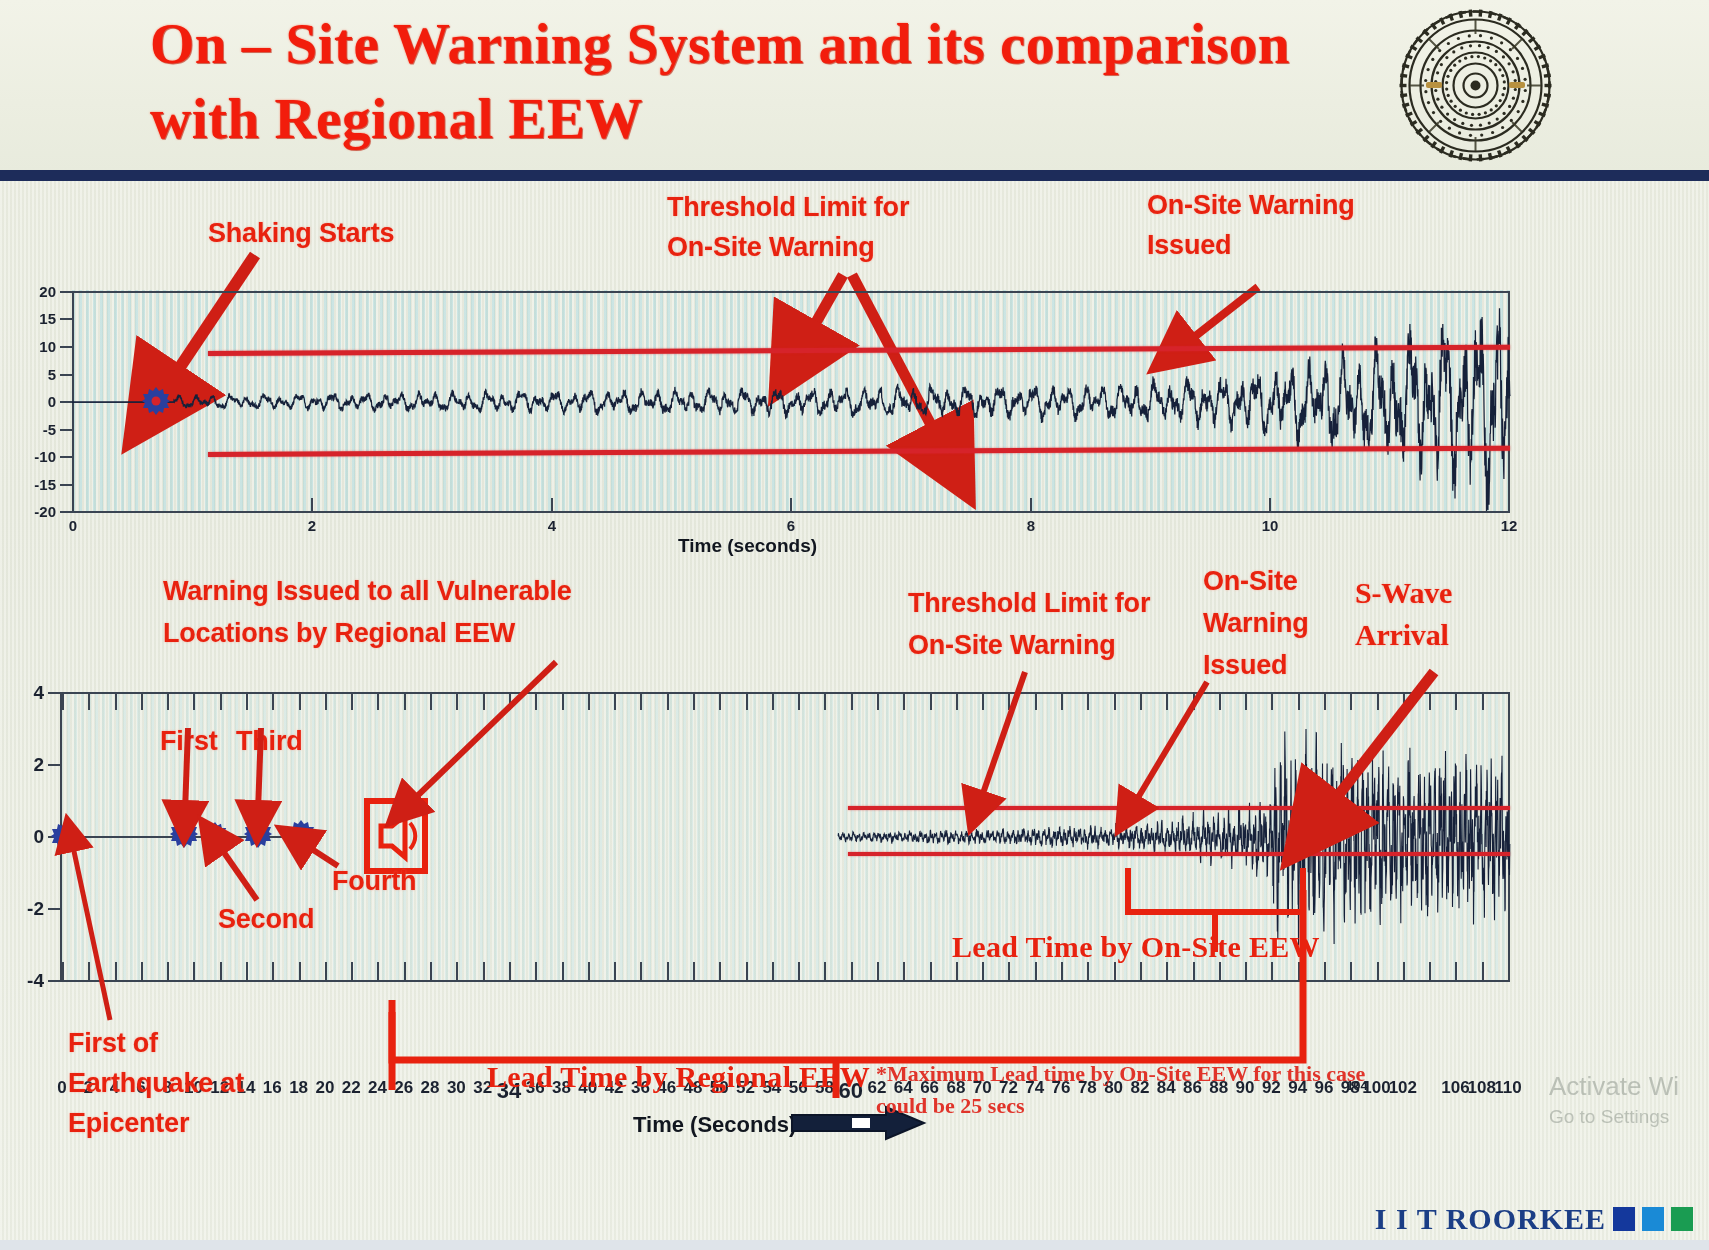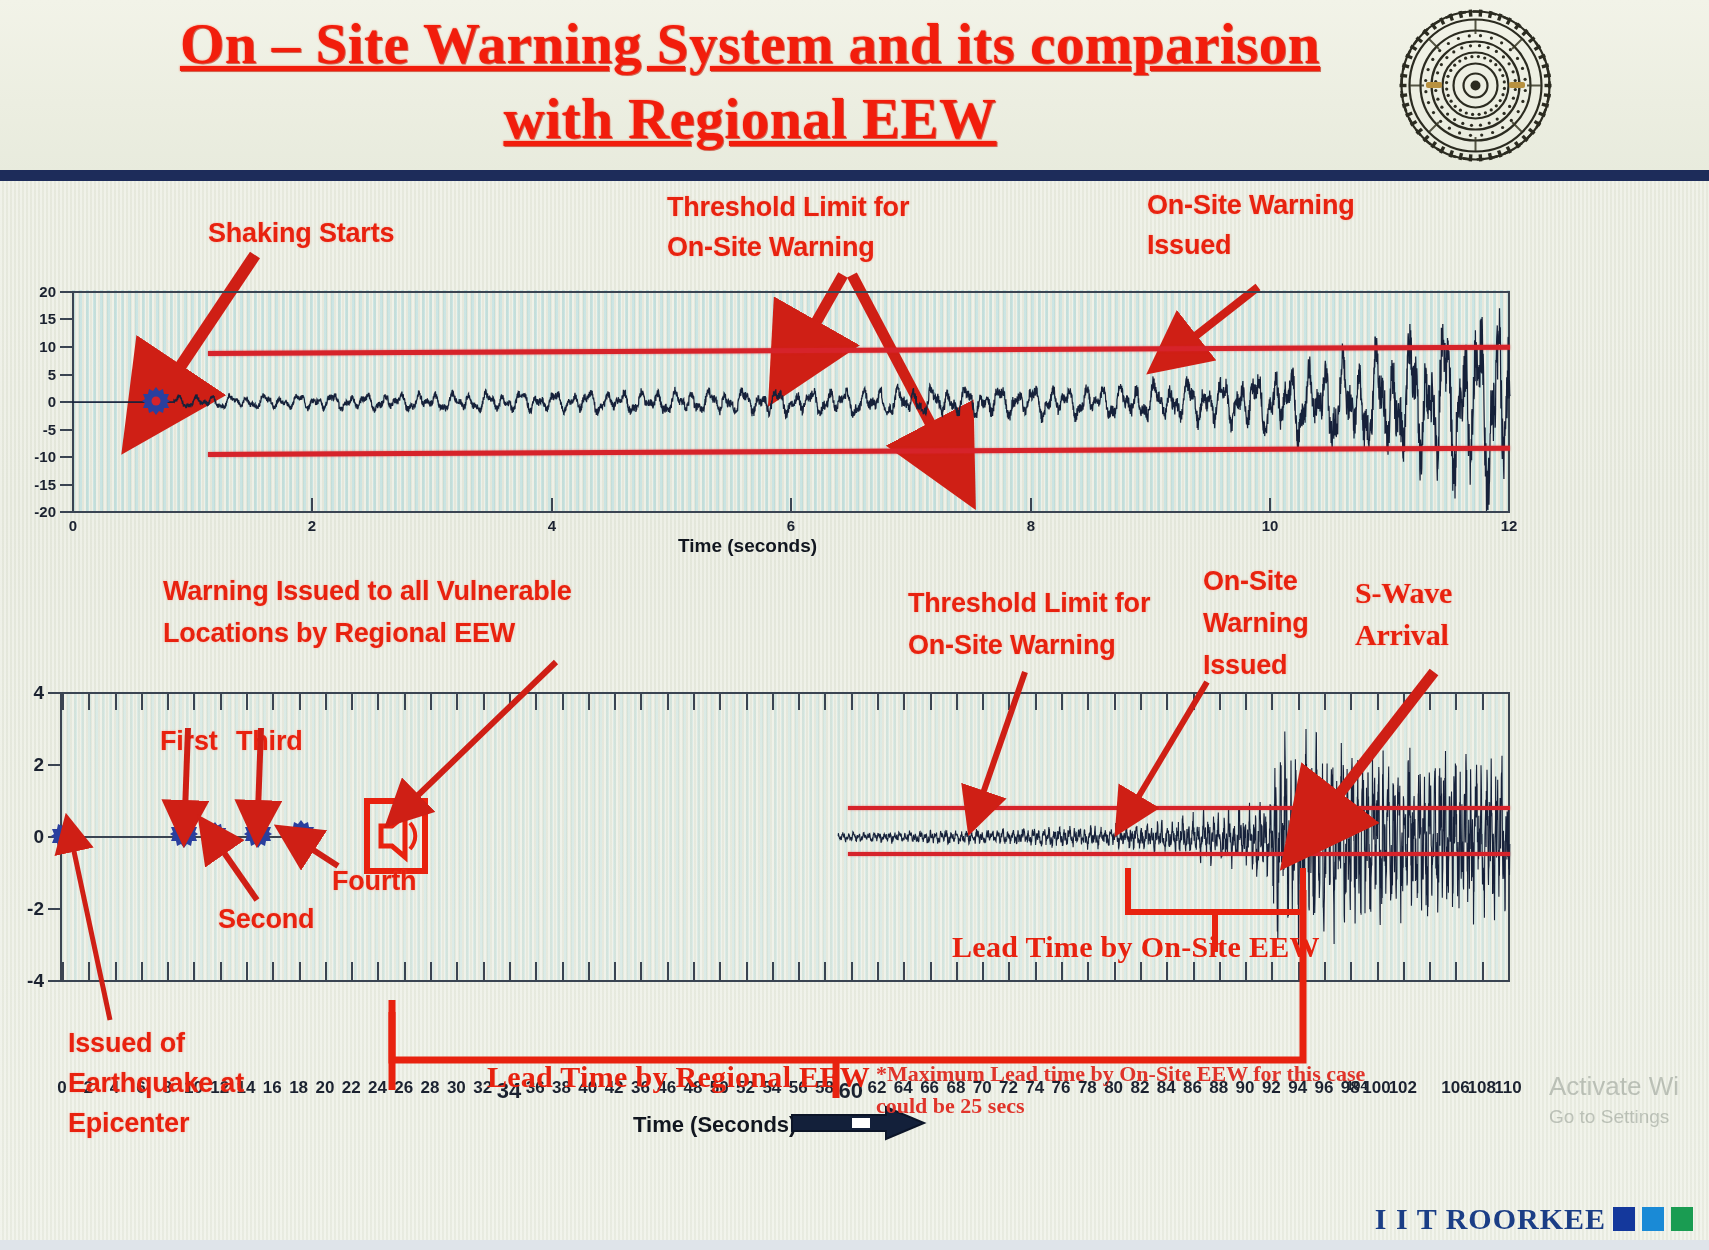--- a/index.html
+++ b/index.html
@@ -32,27 +32,25 @@
   #header{
     position:absolute;left:0;top:0;width:1709px;height:172px;
     background:linear-gradient(180deg,#f2f3e8 0%,#eceee1 60%,#e8ebdd 100%);
   }
   #header-rule{
     position:absolute;left:0;top:170px;width:1709px;height:11px;
     background:#1d2c5a;
   }
   #title{
     position:absolute;left:150px;top:6px;width:1200px;
-    text-align:center;
     font-family:"Liberation Serif",serif;
     font-weight:bold;font-size:57px;line-height:1.32;
     color:#f21d0c;
     text-shadow:1px 1px 0 rgba(180,20,0,.55), 0 0 2px rgba(255,90,60,.8);
     letter-spacing:.5px;
-    text-decoration:underline;
   }
   
   #logo{
     position:absolute;left:1398px;top:8px;width:155px;height:155px;
   }
   
   .axis-line{position:absolute;background:#3a4452;}
   .tick{position:absolute;background:#3a4452;width:2px;}
   .tickh{position:absolute;background:#3a4452;height:2px;}
   .ylab{
@@ -640,21 +638,21 @@
       <path d="M2,10 L96,10 L96,2 L134,18 L96,34 L96,26 L2,26 Z" fill="#13203a" stroke="#0c1528" stroke-width="2"></path>
       <path d="M62,13 L80,13 L80,23 L62,23 Z" fill="#ffffff"></path>
     </svg>
   </div>
 
   <div class="anno" style="left:160px;top:726px;width:110px;">First</div>
   <div class="anno" style="left:236px;top:726px;width:120px;">Third</div>
   <div class="anno" style="left:218px;top:904px;width:180px;">Second</div>
   <div class="anno" style="left:332px;top:866px;width:180px;">Fourth</div>
 
-  <div class="anno" style="left:68px;top:1028px;width:300px;">Issued of</div>
+  <div class="anno" style="left:68px;top:1028px;width:300px;">First of</div>
   <div class="anno" style="left:68px;top:1108px;width:300px;">Epicenter</div>
   <div class="anno" style="left:68px;top:1068px;width:300px;">Earthquake at</div>
 
   <div class="lead-label" style="left:952px;top:930px;width:470px;">Lead Time by On-Site EEW</div>
   <div class="lead-label" style="left:400px;top:1060px;width:470px;text-align:right;">Lead Time by Regional EEW</div>
 
   <svg style="position:absolute;left:0;top:560px;width:1709px;height:690px;">
     <defs>
       <marker id="bh" markerWidth="9" markerHeight="9" refX="2" refY="4.5" orient="auto">
         <path d="M0,0 L9,4.5 L0,9 z" fill="#cf1f15"></path>

